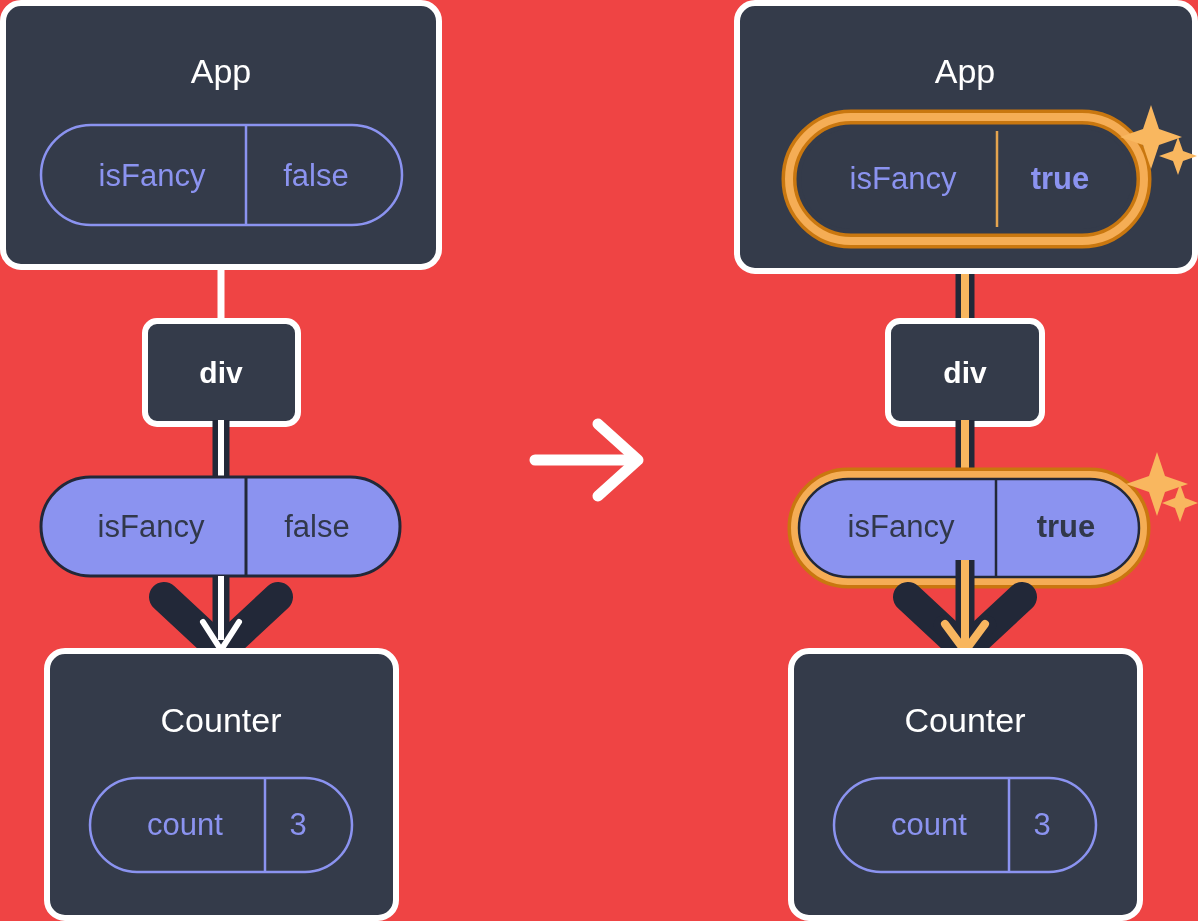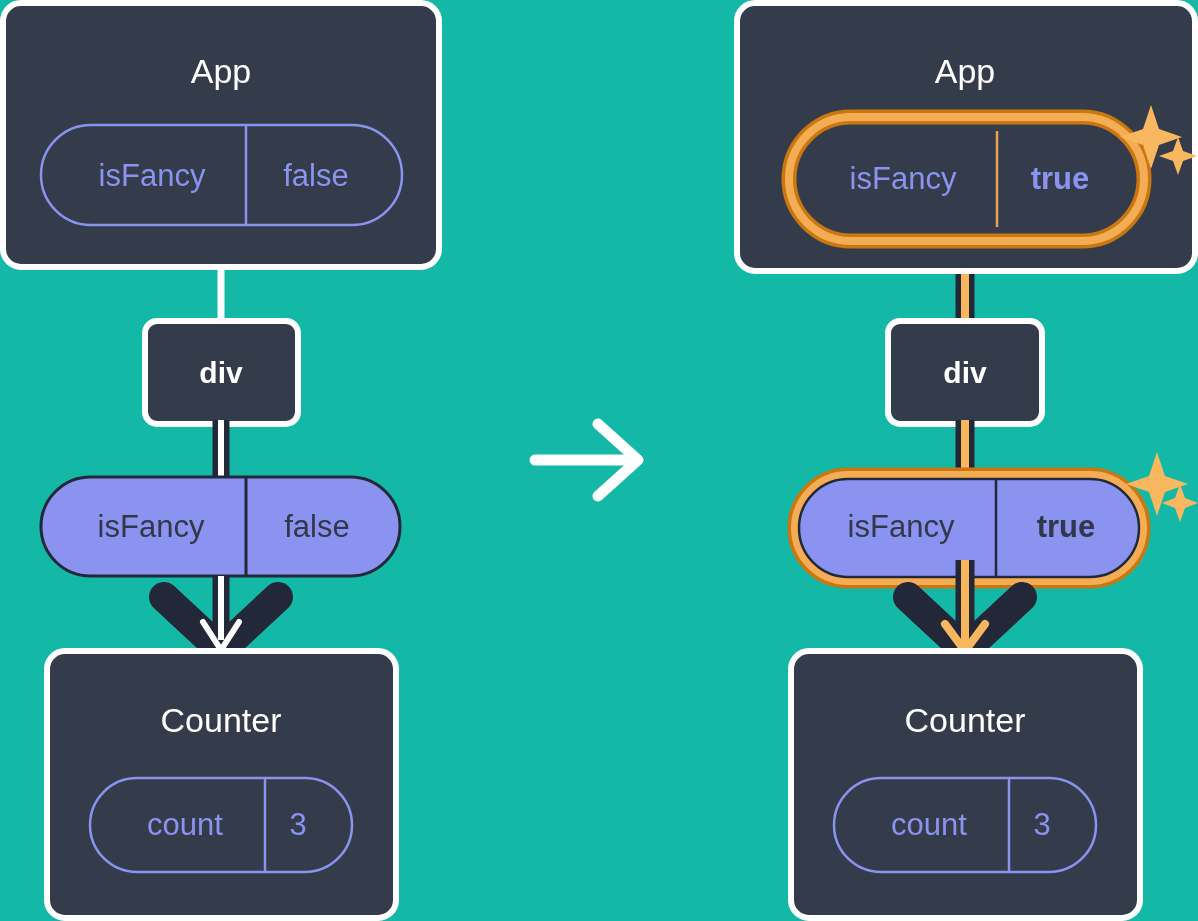--- a/index.html
+++ b/index.html
@@ -11,21 +11,21 @@
   body {
     width: 1198px;
     height: 921px;
     overflow: hidden;
     font-family: "Liberation Sans", "DejaVu Sans", sans-serif;
   }
   #stage {
     position: relative;
     width: 1198px;
     height: 921px;
-    background: #14b8a6;
+    background: #ef4444;
   }
   #diagram-svg {
     position: absolute;
     top: 0;
     left: 0;
     width: 1198px;
     height: 921px;
     display: block;
   }
   .node-label {

